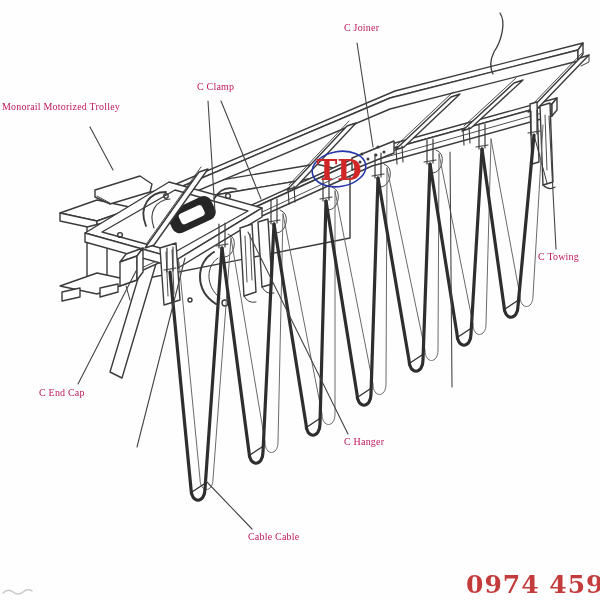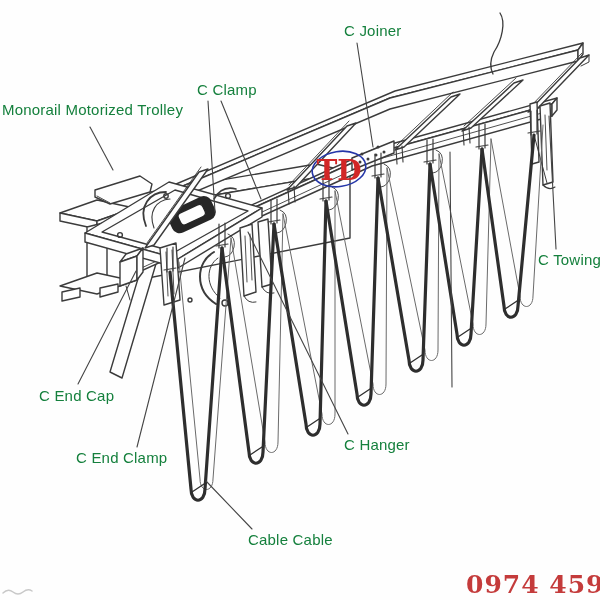--- a/index.html
+++ b/index.html
@@ -2,22 +2,23 @@
 <html><head>
 <meta charset="utf-8">
 <style>
   html,body{margin:0;padding:0;}
   #stage{
     position:relative;width:600px;height:600px;background:#fefefe;overflow:hidden;
     font-family:"Liberation Sans", sans-serif;
   }
   #art{position:absolute;left:0;top:0;}
   .lbl{
-    position:absolute;font-size:15px;color:#15803d;white-space:nowrap;
+    position:absolute;font-size:10px;color:#be185d;white-space:nowrap;
     letter-spacing:0.2px;
+    font-family:Liberation Serif, serif;
   }
   #phone{
     position:absolute;left:466px;top:570px;
     font-family:"DejaVu Serif", serif;font-weight:bold;font-size:25px;
     letter-spacing:1px;white-space:nowrap;
   }
 </style>
 </head>
 <body>
 
@@ -229,18 +230,17 @@
     <text x="339" y="180" text-anchor="middle" font-family="DejaVu Serif, serif" font-weight="bold" font-size="28" style="fill: rgb(210, 38, 38);">TD</text>
   </g>
 </svg>
 
 <div class="lbl" style="left:2px;top:101px">Monorail Motorized Trolley</div>
 <div class="lbl" style="left:197px;top:81px">C Clamp</div>
 <div class="lbl" style="left:344px;top:22px">C Joiner</div>
 <div class="lbl" style="left:538px;top:251px">C Towing</div>
 <div class="lbl" style="left:344px;top:436px">C Hanger</div>
 <div class="lbl" style="left:39px;top:387px">C End Cap</div>
-<div class="lbl" style="left:76px;top:449px">C End Clamp</div>
 <div class="lbl" style="left:248px;top:531px">Cable Cable</div>
 
 <div id="phone" style="color: rgb(196, 59, 59);">0974 459 798</div>
 
 </div>
 
 </body></html>

